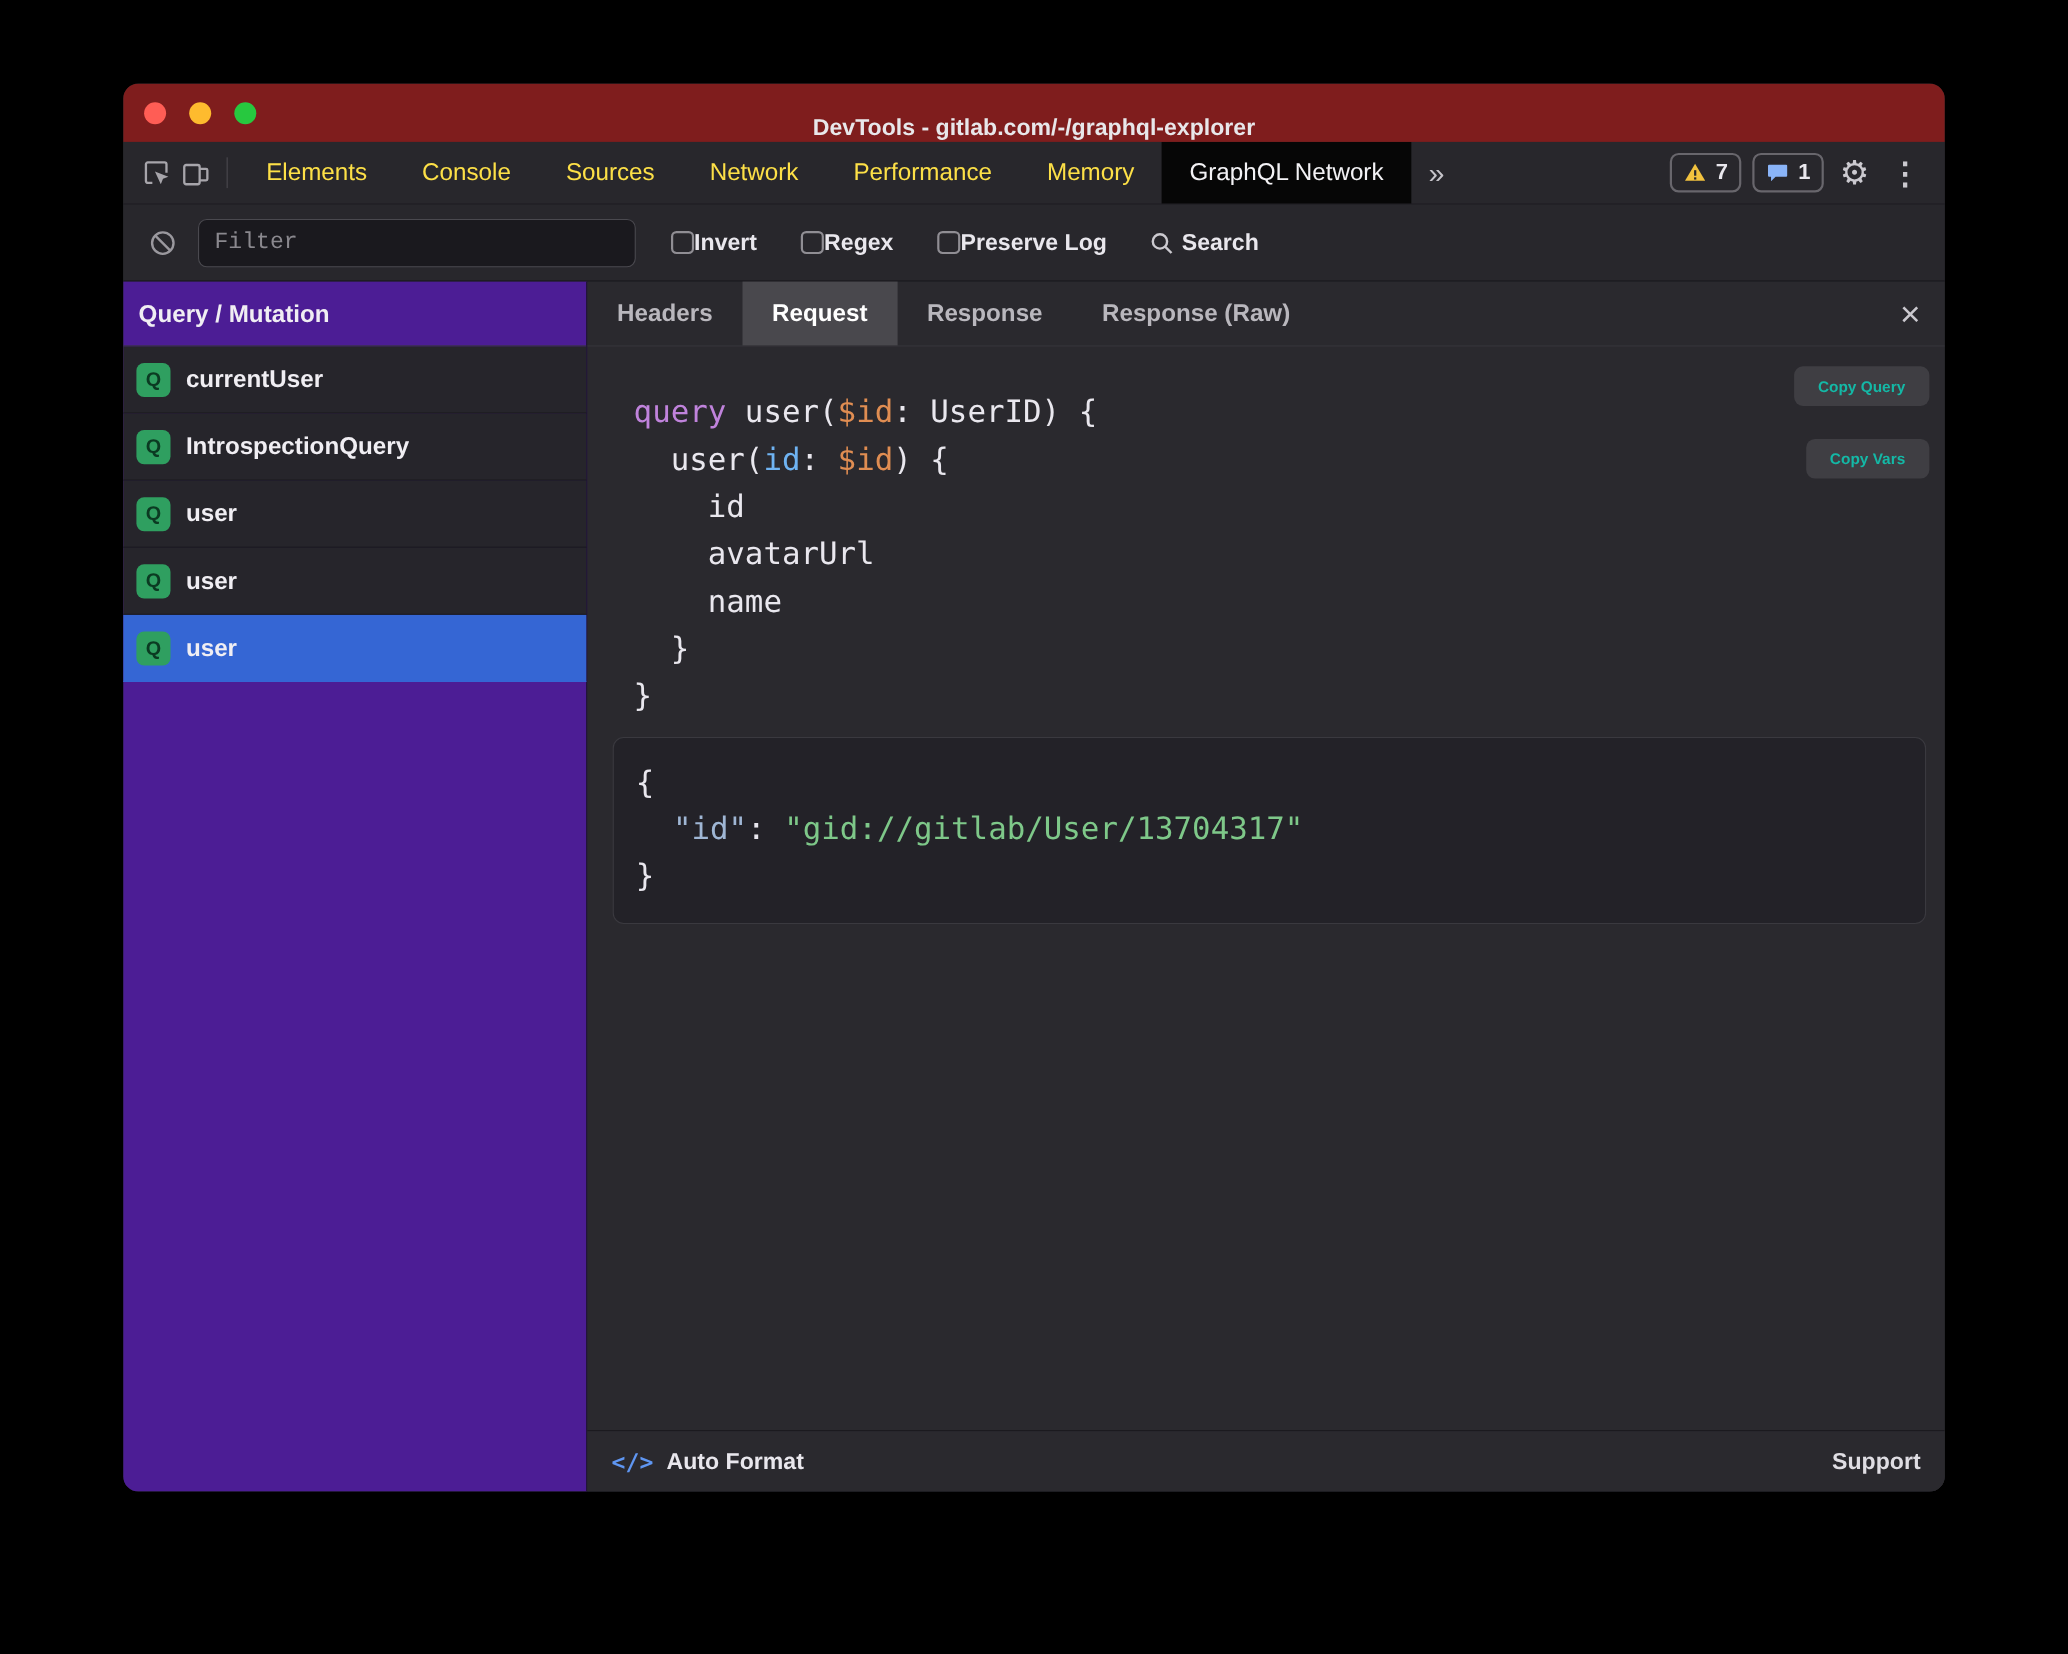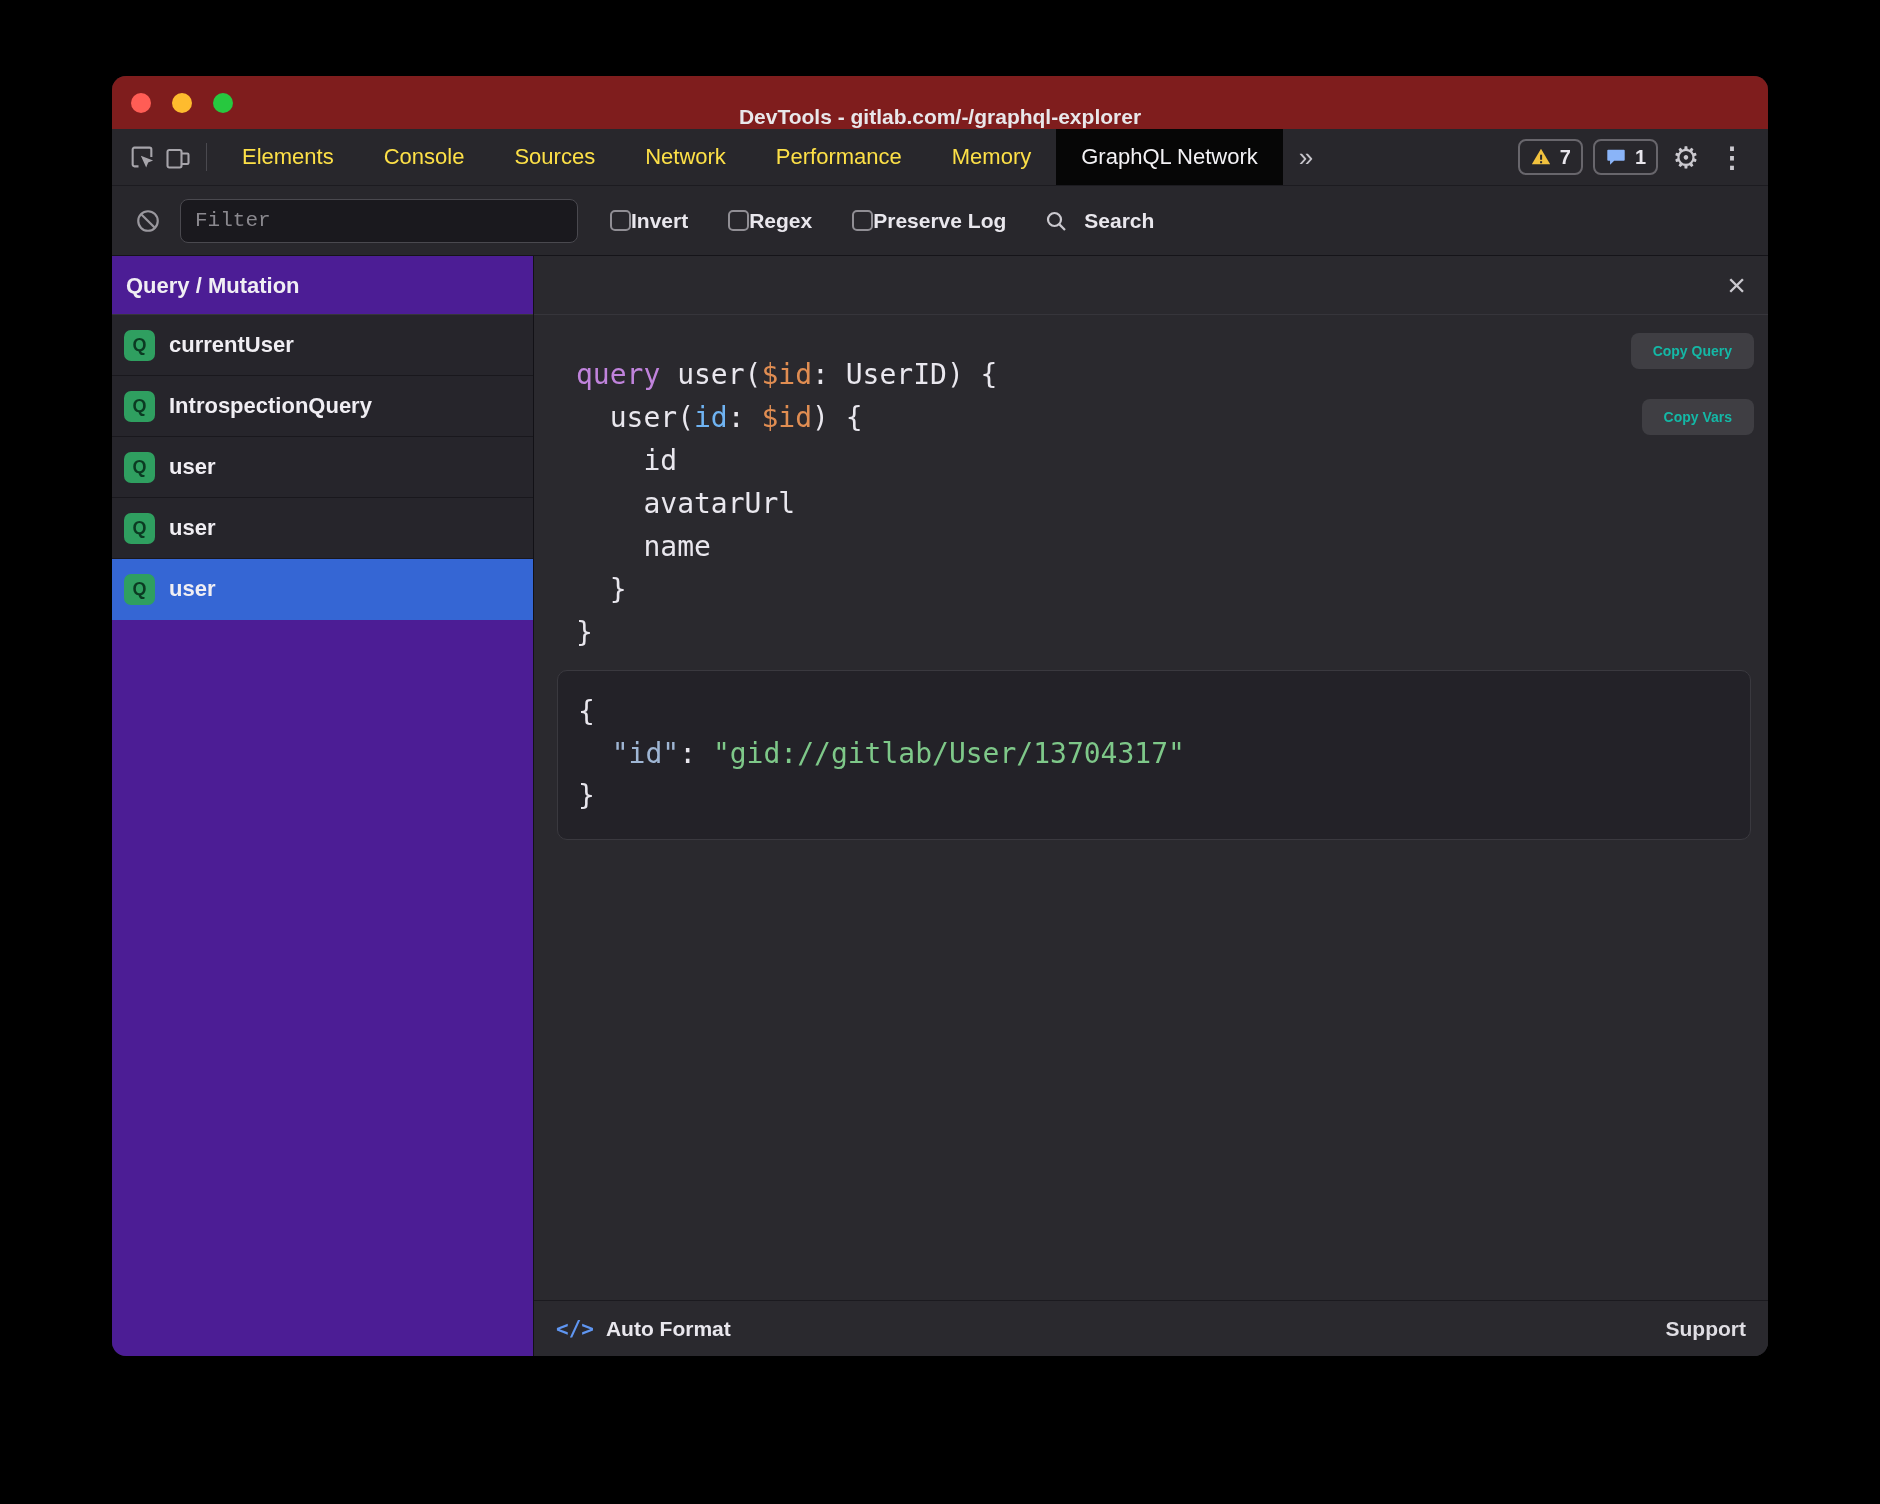--- a/index.html
+++ b/index.html
@@ -50,21 +50,21 @@
   }
   .filter {
     margin-left:14px; width:398px; height:44px; background:#1a191e; border:1px solid #4a494f;
     border-radius:8px; color:#e9e7ed; font-size:21px; padding:0 14px; outline:none;
     font-family:Liberation Mono, monospace;
   }
   .filter::placeholder { color:#8a888e; }
   .checks { display:flex; margin-left:32px; gap:40px; }
   .check { display:flex; align-items:center; font-size:21px; font-weight:600; color:#e9e7ed; white-space:nowrap; }
   .cbox { width:21px; height:21px; border:2px solid #908e94; border-radius:5px; background:transparent; flex:0 0 21px; }
-  .search { display:flex; align-items:center; gap:16px; margin-left:38px; font-size:21px; font-weight:600; color:#e9e7ed; }
+  .search { display:flex; align-items:center; gap:6px; margin-left:38px; font-size:21px; font-weight:600; color:#e9e7ed; }
   
   .content { flex:1; display:flex; min-height:0; }
   .sidebar { width:422px; flex:0 0 422px; background:#4c1d95; border-right:1px solid #121116; display:flex; flex-direction:column; }
   .sidebar-header { height:59px; flex:0 0 59px; line-height:59px; padding-left:14px; font-size:22px; font-weight:700; color:#f0eef3; border-bottom:1px solid #36353b; }
   .row { height:61px; display:flex; align-items:center; gap:14px; padding-left:12px; background:#26252b; border-bottom:1px solid #19181d; font-size:22px; font-weight:700; color:#f0eef3; }
   .row.active { background:#3566d4; border-bottom-color:#3566d4; }
   .qbadge { width:31px; height:31px; border-radius:7px; background:#2f9f60; color:#0b3a22; font-weight:800; font-size:18px; display:flex; align-items:center; justify-content:center; flex:0 0 31px; }
   
   .main { flex:1; display:flex; flex-direction:column; background:#2a292e; min-width:0; }
   .detail-tabs { height:59px; flex:0 0 59px; display:flex; align-items:stretch; border-bottom:1px solid #36353b; }
@@ -237,20 +237,34 @@
             </div>
             <div class="row active">
               <span class="qbadge">Q</span>
               <span>user</span>
             </div>
         </div>
       </div>
 
       <div class="main">
         <div class="detail-tabs">
+          <div class="dtabs">
+            <div class="dtab">
+                <span>Headers</span>
+              </div>
+              <div class="dtab active">
+                <span>Request</span>
+              </div>
+              <div class="dtab">
+                <span>Response</span>
+              </div>
+              <div class="dtab">
+                <span>Response (Raw)</span>
+              </div>
+          </div>
           <span class="close">×</span>
         </div>
 
         <div class="request-pane">
           <div class="code">
               <div class="code-line"><span class="tok-kw">query</span><span class="tok-plain"> user(</span><span class="tok-var">$id</span><span class="tok-plain">: UserID) {</span></div>
               <div class="code-line"><span class="tok-plain">  user(</span><span class="tok-arg">id</span><span class="tok-plain">: </span><span class="tok-var">$id</span><span class="tok-plain">) {</span></div>
               <div class="code-line"><span class="tok-plain">    id</span></div>
               <div class="code-line"><span class="tok-plain">    avatarUrl</span></div>
               <div class="code-line"><span class="tok-plain">    name</span></div>

